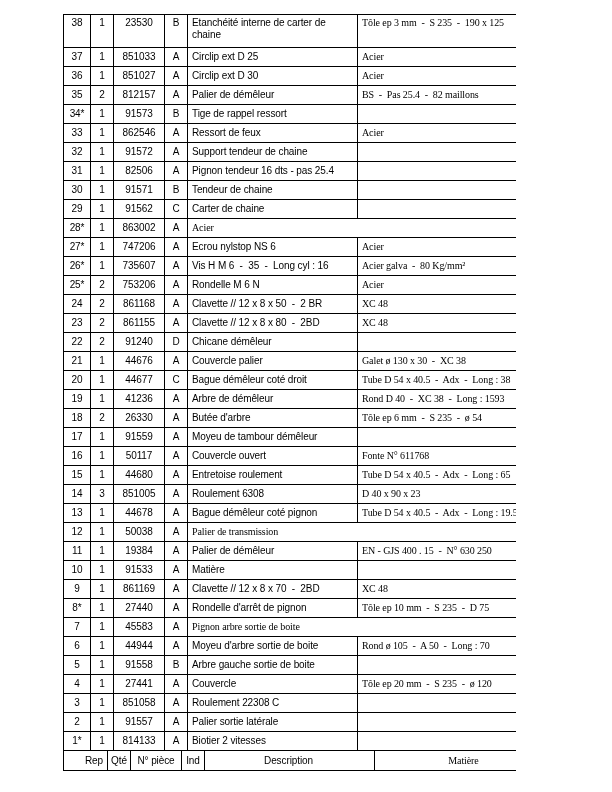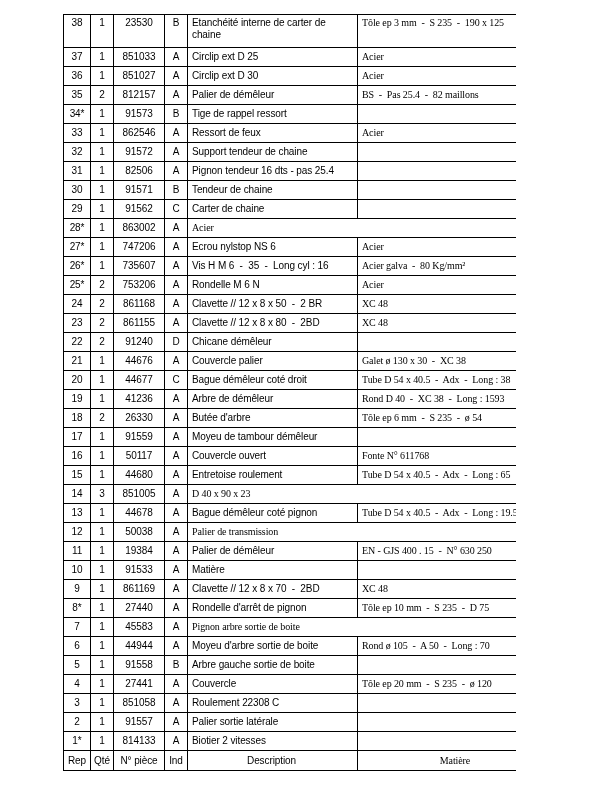--- a/index.html
+++ b/index.html
@@ -30,20 +30,21 @@
     grid-template-columns: 27px 23px 51px 23px 170px 1fr;
     border-bottom: 1px solid #000;
     box-sizing: border-box;
     height: 19px;
   }
   .row.row-tall {
     height: 33px;
   }
   .row.header-row {
     border-bottom: none;
+    margin-left: 17px;
   }
   .cell {
     display: flex;
     align-items: center;
     box-sizing: border-box;
     border-right: 1px solid #000;
     font-size: 10px;
     letter-spacing: -0.1px;
     white-space: pre;
     overflow: hidden;
@@ -276,20 +277,21 @@
           <div class="cell cell-part">44680</div>
           <div class="cell cell-ind">A</div>
           <div class="cell cell-desc">Entretoise roulement</div>
           <div class="cell cell-mat">Tube D 54 x 40.5  -  Adx  -  Long : 65</div>
         </div>
         <div class="row">
           <div class="cell cell-rep">14</div>
           <div class="cell cell-qty">3</div>
           <div class="cell cell-part">851005</div>
           <div class="cell cell-ind">A</div>
+          <div class="cell cell-desc">Roulement 6308</div>
           <div class="cell cell-mat">D 40 x 90 x 23</div>
         </div>
         <div class="row">
           <div class="cell cell-rep">13</div>
           <div class="cell cell-qty">1</div>
           <div class="cell cell-part">44678</div>
           <div class="cell cell-ind">A</div>
           <div class="cell cell-desc">Bague démêleur coté pignon</div>
           <div class="cell cell-mat">Tube D 54 x 40.5  -  Adx  -  Long : 19.5</div>
         </div>

